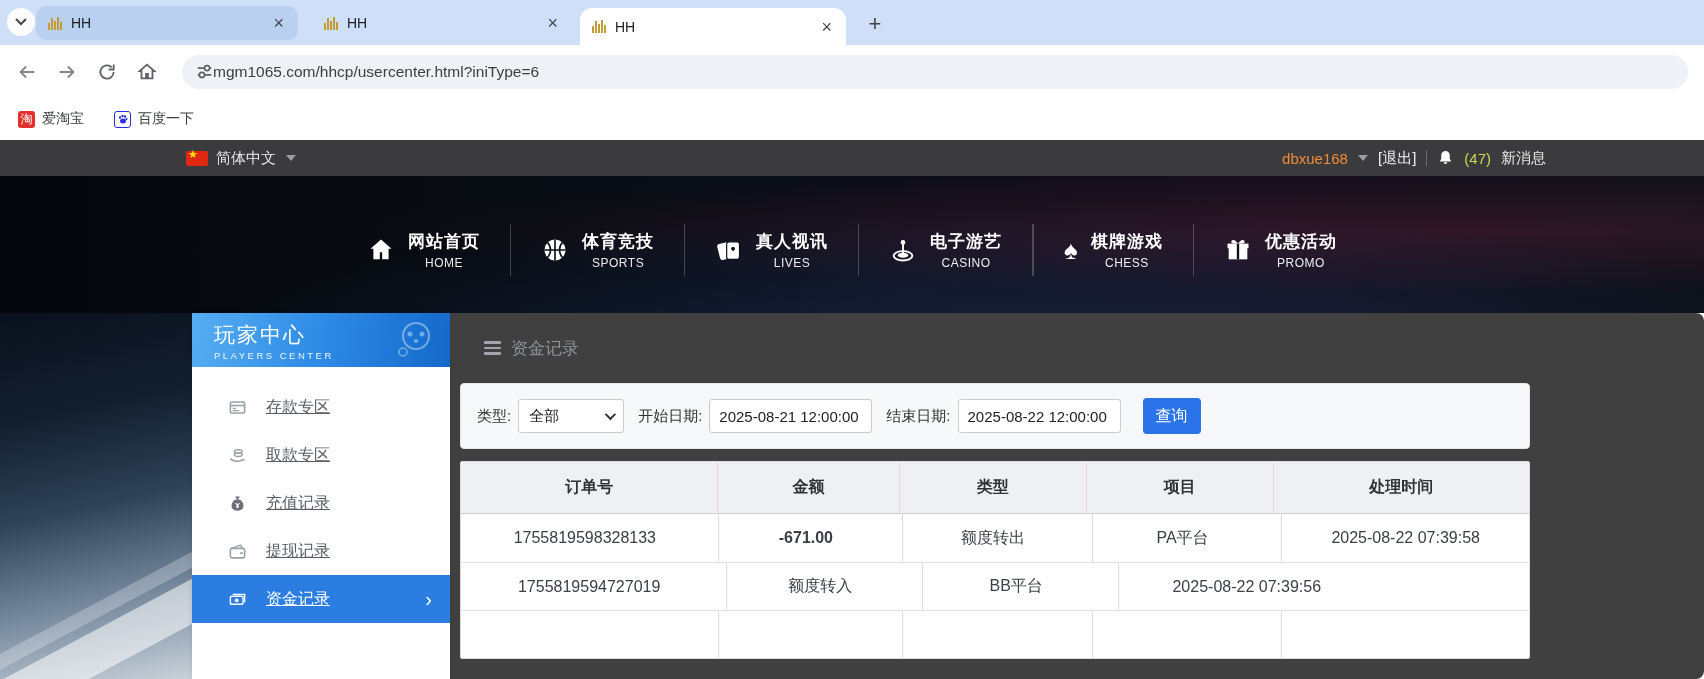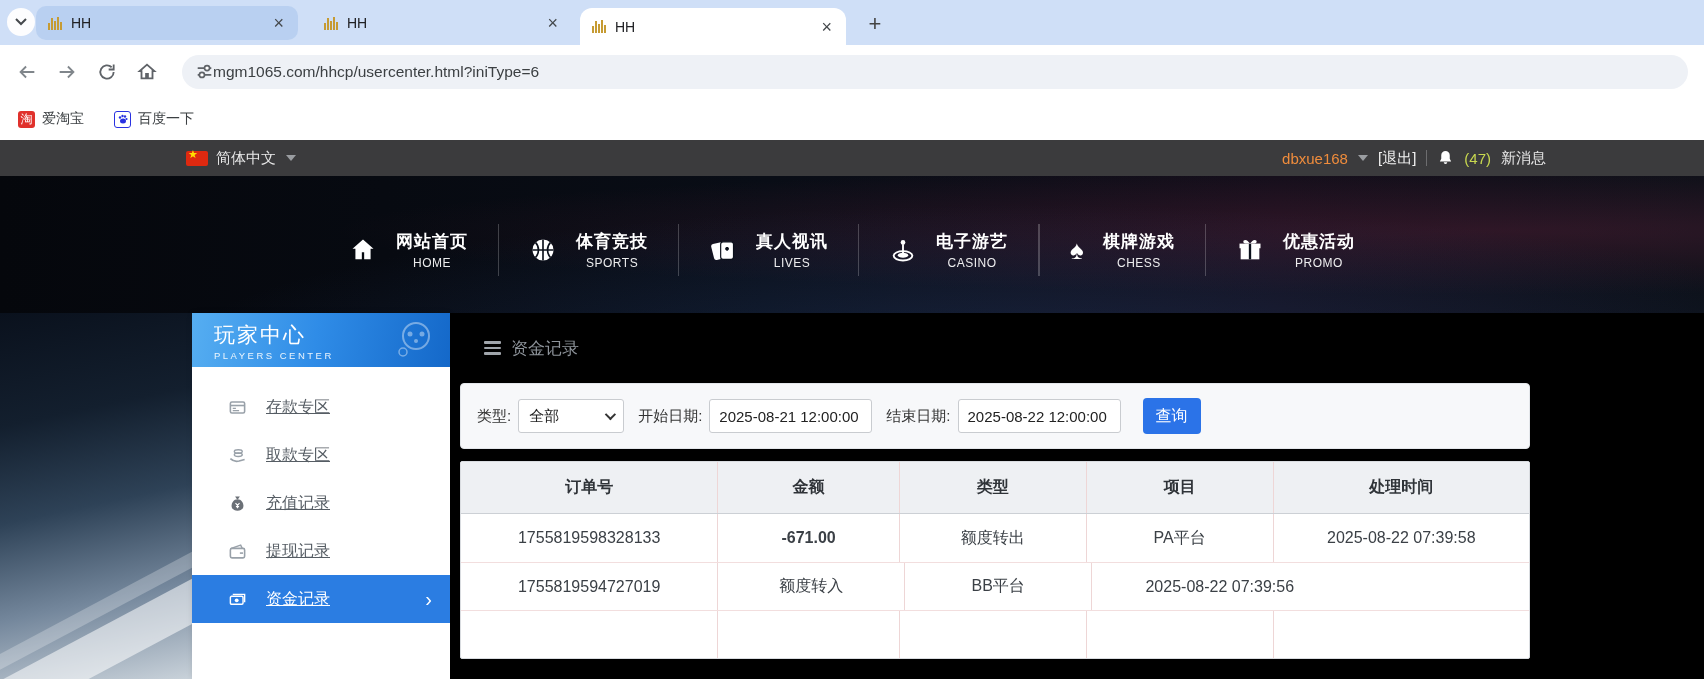--- a/index.html
+++ b/index.html
@@ -52,30 +52,30 @@
   .msg-count { color:#c8d84f; }
 
   
   .mainnav { height:137px; position:relative;
     background:
       radial-gradient(ellipse at 60% 140%, rgba(45,80,140,.35), transparent 60%),
       radial-gradient(ellipse at 88% 40%, rgba(120,40,70,.30), transparent 55%),
       linear-gradient(90deg,#05070c 0%,#090d16 45%,#120e1a 75%,#0c1018 100%);
     display:flex; align-items:center; justify-content:center; }
   .navlist { display:flex; align-items:center; margin-top:10px; }
-  .nav-item { display:flex; align-items:center; gap:19px; padding:0 30px; }
+  .nav-item { display:flex; align-items:center; gap:13px; padding:0 30px; }
   .nav-text { text-align:center; }
   .nav-cn { font-size:17px; font-weight:bold; color:#fff; letter-spacing:1px; }
   .nav-en { font-size:12px; color:rgba(255,255,255,.92); margin-top:3px; letter-spacing:.5px; }
   .nav-sep { width:1px; height:52px; background:rgba(255,255,255,.22); }
   .nav-icon { display:flex; }
   .spade-glyph { font-size:26px; color:#fff; line-height:1; }
 
   
-  .content { position:relative; height:366px; background:#000000; }
+  .content { position:relative; height:366px; background:#404040;border-radius:8px; }
   .left-strip { position:absolute; left:0; top:0; width:192px; height:100%; overflow:hidden;
     background:linear-gradient(168deg,#0a111d 0%,#131f2e 28%,#2e4257 52%,#74879c 76%,#c9d2da 100%); }
   .left-strip .streak { position:absolute; bottom:14px; left:-40px; width:300px; height:40px;
     background:rgba(255,255,255,.55); transform:rotate(-28deg); }
   .left-strip .streak2 { position:absolute; bottom:58px; left:-60px; width:300px; height:14px;
     background:rgba(255,255,255,.25); transform:rotate(-28deg); }
 
   .sidebar { position:absolute; left:192px; top:0; width:258px; height:100%;
     background:#fff; box-shadow:0 0 6px rgba(0,0,0,.10); }
   .sb-banner { height:54px; position:relative; overflow:hidden; padding:8px 0 0 22px;
@@ -110,21 +110,21 @@
     transform:rotate(45deg) translateY(-2px); }
   .f-input { width:163px; height:34px; background:#fff; border:1px solid #c9ccd0; border-radius:3px;
     font-size:15px; color:#222; padding:0 9px; margin-right:14px;
     font-family:"Liberation Sans","DejaVu Sans",sans-serif; }
   .search-btn { width:58px; height:36px; background:#2b73e8; color:#fff; border:none; border-radius:4px;
     font-size:16px; margin-left:8px; font-family:"Liberation Sans","DejaVu Sans",sans-serif; }
 
   .table { margin-top:12px; background:#fff; border:1px solid #d9dce0; border-radius:2px; }
   .t-row { display:flex; height:48px; }
   .t-row.head { height:52px; background:#eef0f3; border-bottom:1px solid #ccd0d5; }
-  .t-row + .t-row:not(.head) { border-top:1px solid #f2dede; }
+  .t-row + .t-row:not(.head) { border-top:1px solid #f2dede;gap:9px; }
   .t-row.head + .t-row { border-top:none; }
   .t-cell { display:flex; align-items:center; justify-content:center; font-size:16px; color:#3b4046; }
   .t-row.head .t-cell { font-weight:bold; color:#2f3338; }
   .t-cell + .t-cell { border-left:1px solid #eed6d6; }
   .c0 { width:24%; } .c1 { width:17%;font-weight:bold; } .c2 { width:17.5%; } .c3 { width:17.5%; } .c4 { width:24%; }
 </style>
 </head>
 <body>
 
 <div class="tabstrip">

